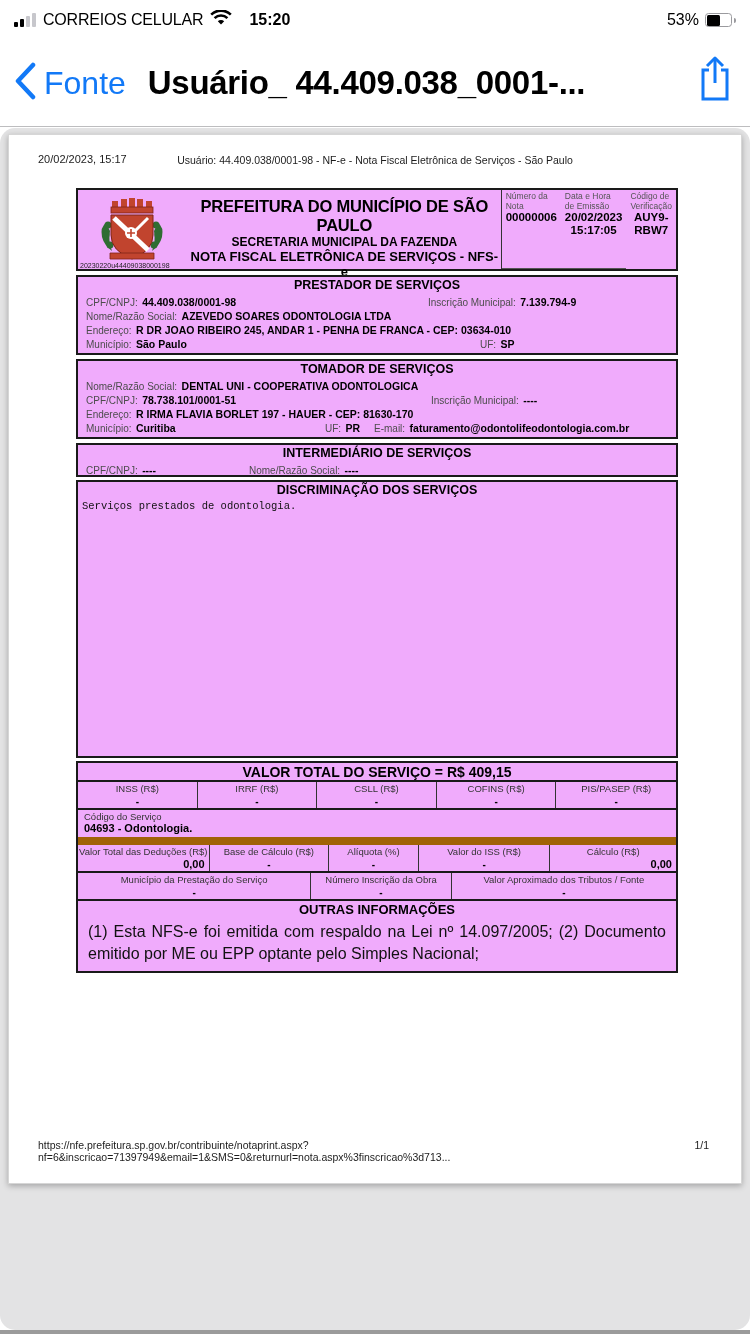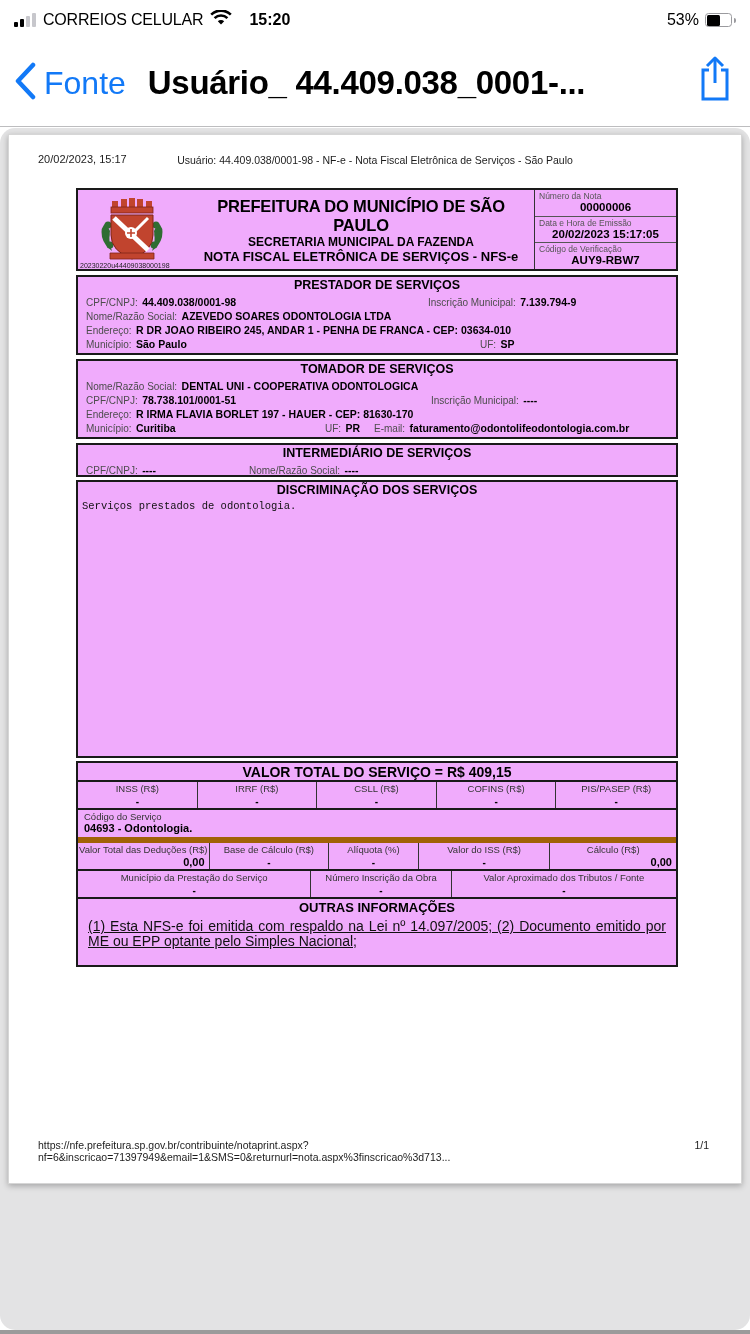--- a/index.html
+++ b/index.html
@@ -51,21 +51,21 @@
 
   
   .header-box { display:flex; height:83px; margin-bottom:4px; }
   .hb-left { position:relative; width:110px; flex:0 0 auto; }
   .hb-left svg { position:absolute; top:3px; left:20px; }
   .barcode-num { position:absolute; bottom:0; left:2px; font-size:7px; color:#222; white-space:nowrap; }
   .hb-center { flex:1 1 auto; display:flex; flex-direction:column; justify-content:space-around; padding:7px 0 9px; text-align:center; }
   .org1 { font-size:16.5px; font-weight:700; letter-spacing:-0.2px; }
   .org2 { font-size:12px; font-weight:700; }
   .org3 { font-size:13px; font-weight:700; }
-  .hb-right { flex:0 0 142px; border-left:1px solid #333; display:flex; flex-direction:column; }
+  .hb-right { flex:0 0 142px; border-left:1px solid #333; display:flex; flex-direction:row; }
   .hr-cell { flex:1; padding:1px 4px 0; border-bottom:1px solid #555; }
   .hr-cell:last-child { border-bottom:none; }
   .hr-label { font-size:8.5px; color:#555; line-height:10px; }
   .hr-value { font-size:11.5px; font-weight:700; text-align:center; line-height:13px; }
 
   
   .frow { position:relative; height:14px; line-height:14px; padding-left:8px; white-space:nowrap; }
   .flabel { font-size:10px; color:#4c4c4c; }
   .fvalue { font-size:10.5px; font-weight:700; color:#000; }
   .fgroup { position:absolute; top:0; }
@@ -79,25 +79,25 @@
   .total-line { text-align:center; font-weight:700; font-size:14px; height:19px; line-height:19px; border-bottom:2px solid #1a1a1a; }
   .ctable { display:flex; border-bottom:2px solid #1a1a1a; }
   .ccol { border-right:1px solid #333; }
   .ccol:last-child { border-right:none; }
   .chead { font-size:9.5px; color:#333; text-align:center; line-height:13px; height:13px; white-space:nowrap; overflow:hidden; }
   .cval { font-size:10px; font-weight:700; text-align:center; line-height:13px; height:13px; }
   .cval.vright { text-align:right; padding-right:4px; font-size:11px; }
   .t20 { flex:0 0 20%; }
   .d1{flex:0 0 22%}.d2{flex:0 0 20%}.d3{flex:0 0 15%}.d4{flex:0 0 22%}.d5{flex:0 0 21%}
   .l1{flex:0 0 39%}.l2{flex:0 0 23.5%}.l3{flex:0 0 37.5%}
-  .codigo { border-bottom:6px solid #a16207; padding:1px 0 2px 6px; }
+  .codigo { border-bottom:8px solid #a16207; padding:1px 0 2px 6px; }
   .codigo-label { font-size:9.5px; color:#333; line-height:11px; }
   .codigo-value { font-size:11px; font-weight:700; line-height:13px; }
   .outras-title { text-align:center; font-weight:700; font-size:13px; height:18px; line-height:18px; }
-  .outras-text { font-size:14px; line-height:15px; padding:2px 10px 6px; min-height:48px; text-align:justify; color:#111;text-decoration:underline; }
+  .outras-text { font-size:16px; line-height:22px; padding:2px 10px 6px; min-height:48px; text-align:justify; color:#111; }
 
   .bottom-strip { position:absolute; bottom:0; left:0; width:750px; height:4px; background:#9b9b9b; }
 </style>
 </head>
 <body>
 
 <div class="screen">
 
   <div class="status-bar">
     <div class="sb-left">

